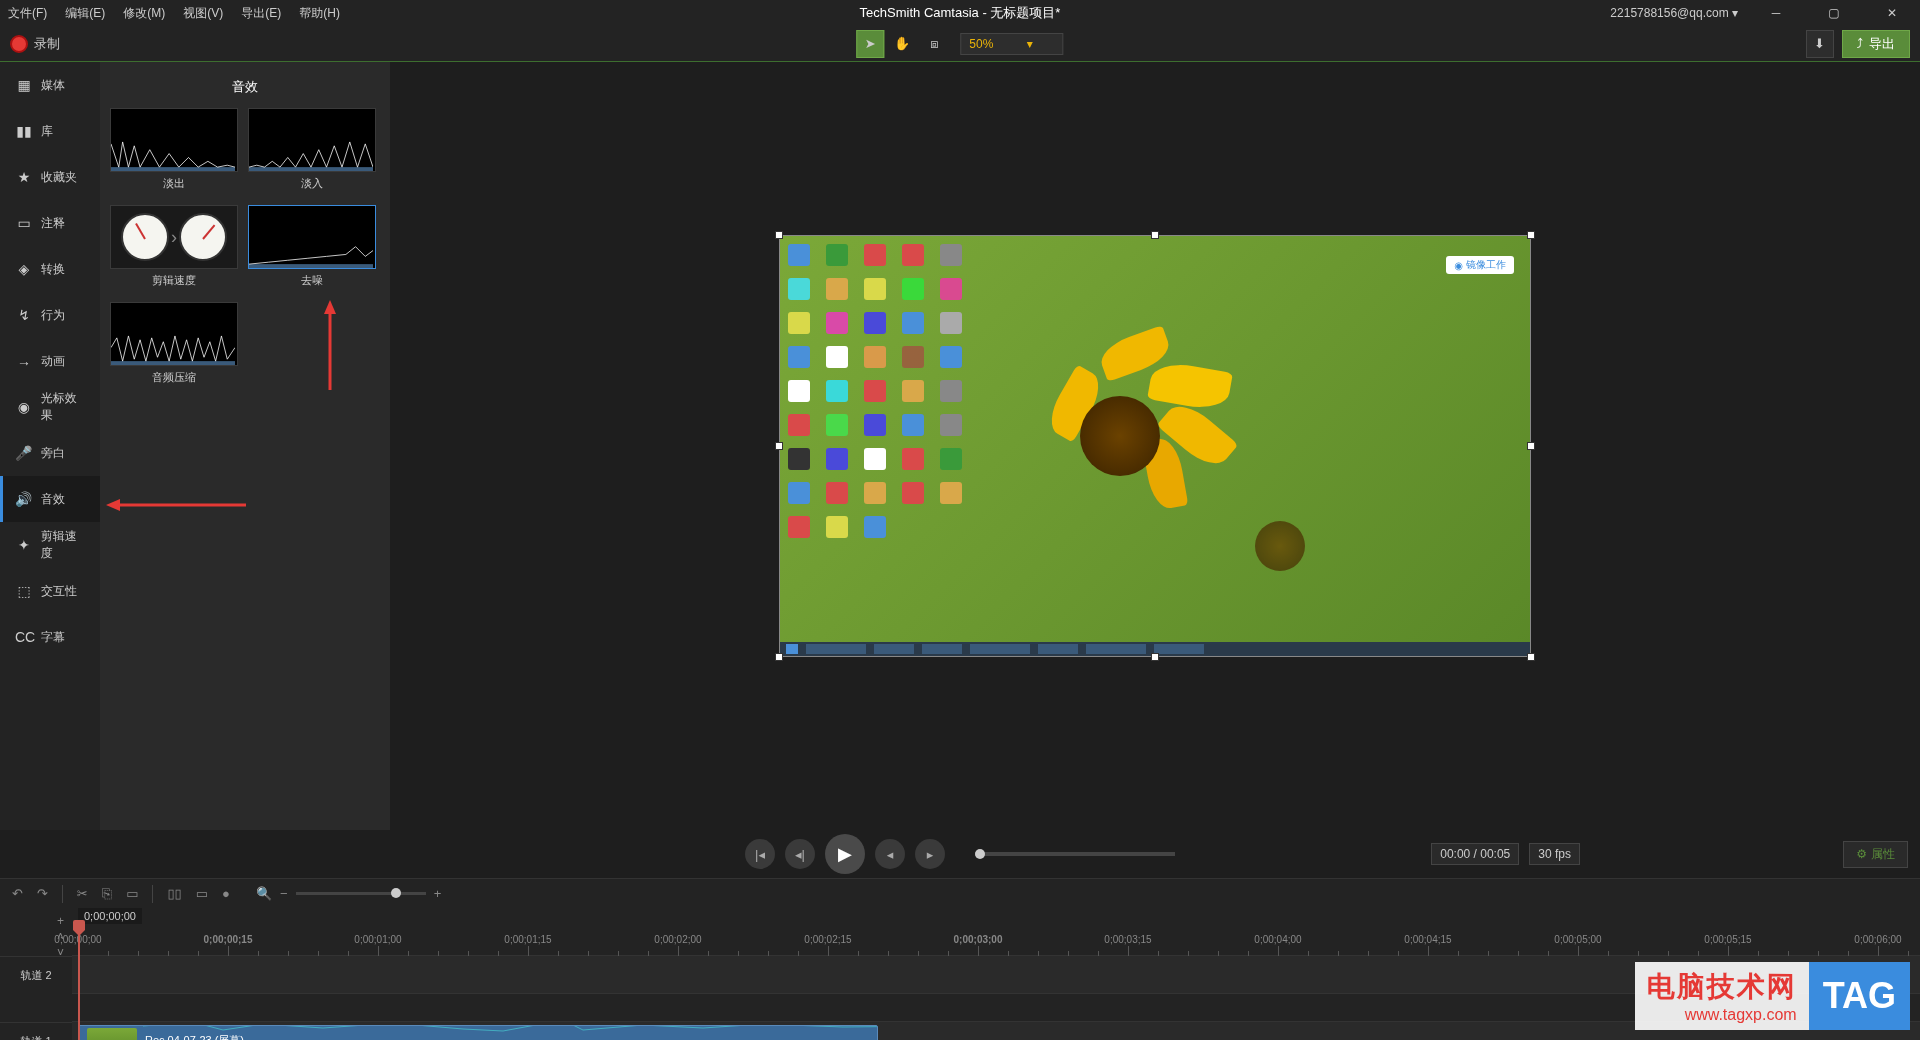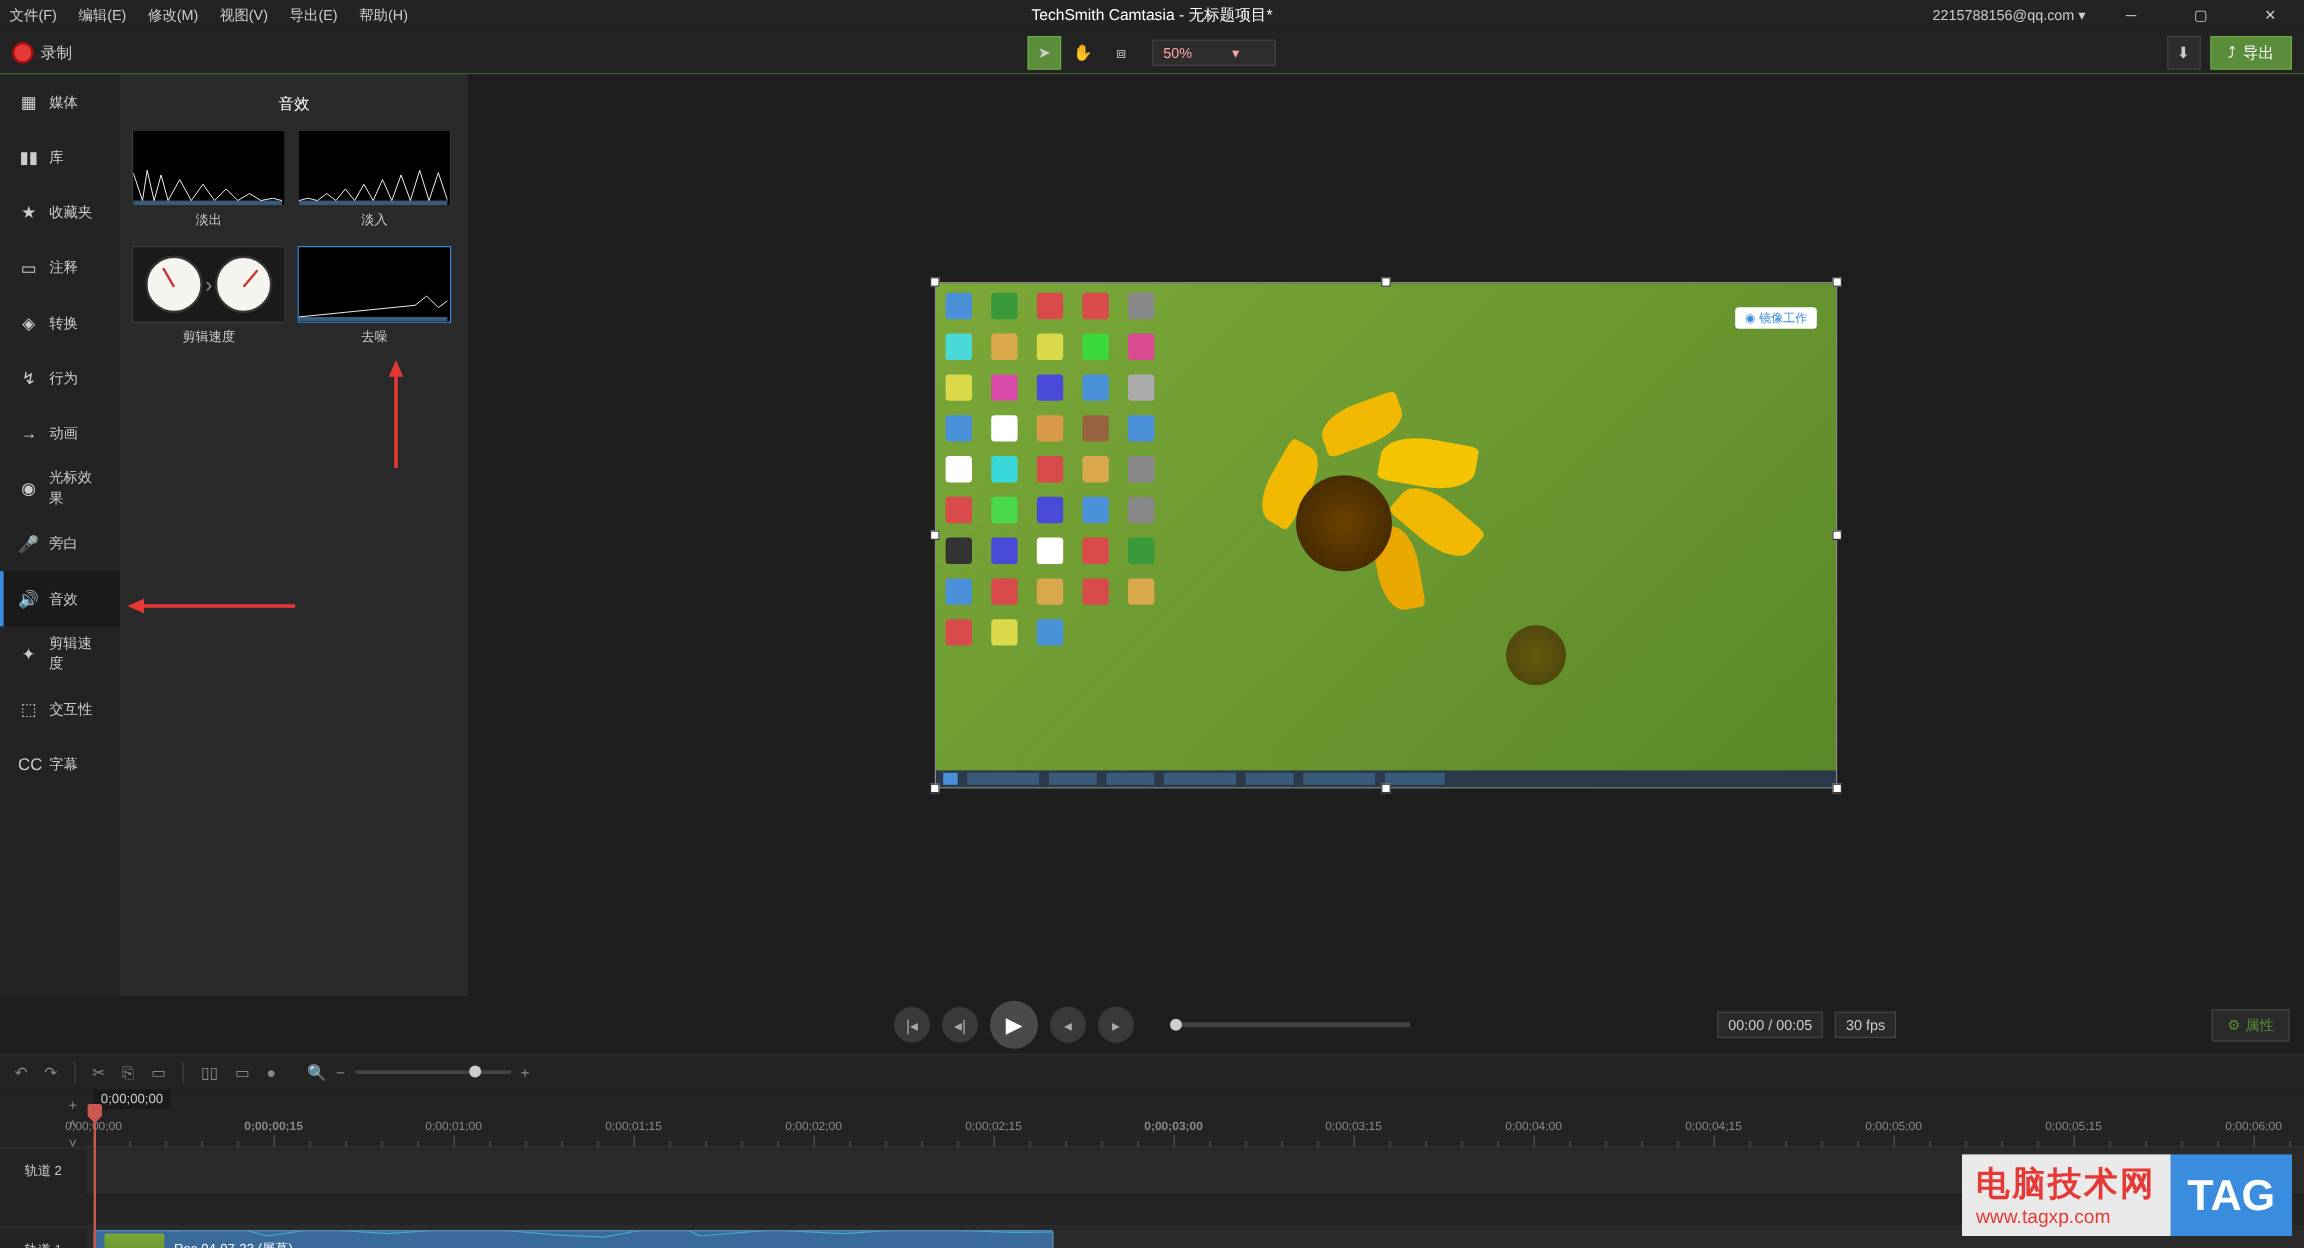--- a/index.html
+++ b/index.html
@@ -13,21 +13,21 @@
 .title-right { margin-left: auto; display: flex; align-items: center; gap: 18px; font-size: 12px; }
 .win-btn { width: 40px; height: 26px; display: flex; align-items: center; justify-content: center; cursor: pointer; }
 
 
 .top-toolbar { height: 36px; background: #232323; display: flex; align-items: center; padding: 0 10px; border-bottom: 1px solid #3d6e2f; position: relative; }
 .record-btn { display: flex; align-items: center; gap: 6px; cursor: pointer; }
 .record-dot { width: 18px; height: 18px; background: #e53935; border-radius: 50%; border: 2px solid #a11; }
 .toolbar-center { position: absolute; left: 50%; transform: translateX(-50%); display: flex; align-items: center; gap: 4px; }
 .tool-btn { width: 28px; height: 28px; display: flex; align-items: center; justify-content: center; cursor: pointer; border: 1px solid transparent; }
 .tool-btn.active { background: #5a8c3a; border-color: #6fa848; }
-.zoom-select { background: #2d2d2d; border: 1px solid #444; color: #fca5a5; padding: 3px 30px 3px 8px; margin-left: 8px; font-size: 12px; }
+.zoom-select { background: #2d2d2d; border: 1px solid #444; color: #eab308; padding: 3px 30px 3px 8px; margin-left: 8px; font-size: 12px; }
 .toolbar-right-btns { margin-left: auto; display: flex; gap: 8px; }
 .dl-btn { width: 28px; height: 28px; background: #2d2d2d; display: flex; align-items: center; justify-content: center; border: 1px solid #444; }
 .export-btn { height: 28px; background: #5a8c3a; color: #fff; padding: 0 14px; display: flex; align-items: center; gap: 6px; font-size: 13px; border: 1px solid #6fa848; }
 
 
 .main-area { display: flex; height: calc(100% - 26px - 36px - 210px); }
 
 
 .sidebar { width: 100px; background: #232323; display: flex; flex-direction: column; }
 .sidebar-item { height: 46px; display: flex; align-items: center; gap: 8px; padding: 0 12px; cursor: pointer; font-size: 12px; border-left: 3px solid transparent; }
@@ -112,21 +112,21 @@
 .clip-thumb { width: 50px; height: 26px; background: linear-gradient(#7ba838,#5a8828); border-radius: 2px; }
 .clip-waveform { position: absolute; top: -6px; left: 64px; right: 0; height: 12px; opacity: 0.6; }
 
 
 .arrow-red { position: absolute; pointer-events: none; z-index: 100; }
 .arrow-line { stroke: #e53935; stroke-width: 3; fill: none; }
 .arrow-head { fill: #e53935; }
 
 
 .watermark { position: absolute; bottom: 10px; right: 10px; display: flex; align-items: stretch; z-index: 200; pointer-events: none; }
-.wm-left { background: rgba(255,255,255,0.9); padding: 6px 12px; }
+.wm-left { background: rgba(255,255,255,0.9); padding: 6px 12px; text-align: right; }
 .wm-cn { font-size: 28px; font-weight: bold; color: #e53935; letter-spacing: 2px; }
 .wm-url { font-size: 16px; color: #e53935; }
 .wm-tag { background: #3a8cde; color: #fff; font-size: 36px; font-weight: bold; padding: 6px 14px; display: flex; align-items: center; }
 </style>
 </head>
 <body>
 
 <div class="title-bar">
   <div class="menu-bar">
     <span class="menu-item">文件(F)</span>
@@ -254,20 +254,29 @@
         <div class="effect-label">剪辑速度</div>
       </div>
       <div class="effect-item">
         <div class="effect-thumb hover">
             <svg class="wave" viewBox="0 0 128 32" preserveAspectRatio="none">
               <rect class="waveform-base" x="0" y="28" width="128" height="4"></rect>
               <polyline class="waveform-line" points="0,28 20,26 40,24 60,22 80,20 100,18 110,10 120,20 128,14"></polyline>
             </svg>
           </div>
         <div class="effect-label">去噪</div>
+      </div>
+      <div class="effect-item">
+        <div class="effect-thumb">
+            <svg class="wave" viewBox="0 0 128 32" preserveAspectRatio="none">
+              <rect class="waveform-base" x="0" y="28" width="128" height="4"></rect>
+              <polyline class="waveform-line" points="0,14 6,4 12,28 18,2 24,26 30,6 36,28 42,4 48,24 54,8 60,28 66,2 72,26 78,6 84,28 90,4 96,24 102,8 108,28 114,2 120,26 128,14"></polyline>
+            </svg>
+          </div>
+        <div class="effect-label">音频压缩</div>
       </div>
     </div>
   </div>
 
   <div class="canvas-area">
     <div class="canvas-frame">
       <div class="canvas-content">
         <div class="sunflower" style="left:240px;top:100px;width:200px;height:200px">
           <div class="petals">
             <div class="petal" style="width:70px;height:35px;top:0;left:80px;transform:rotate(-20deg);background:#f0b800"></div>

